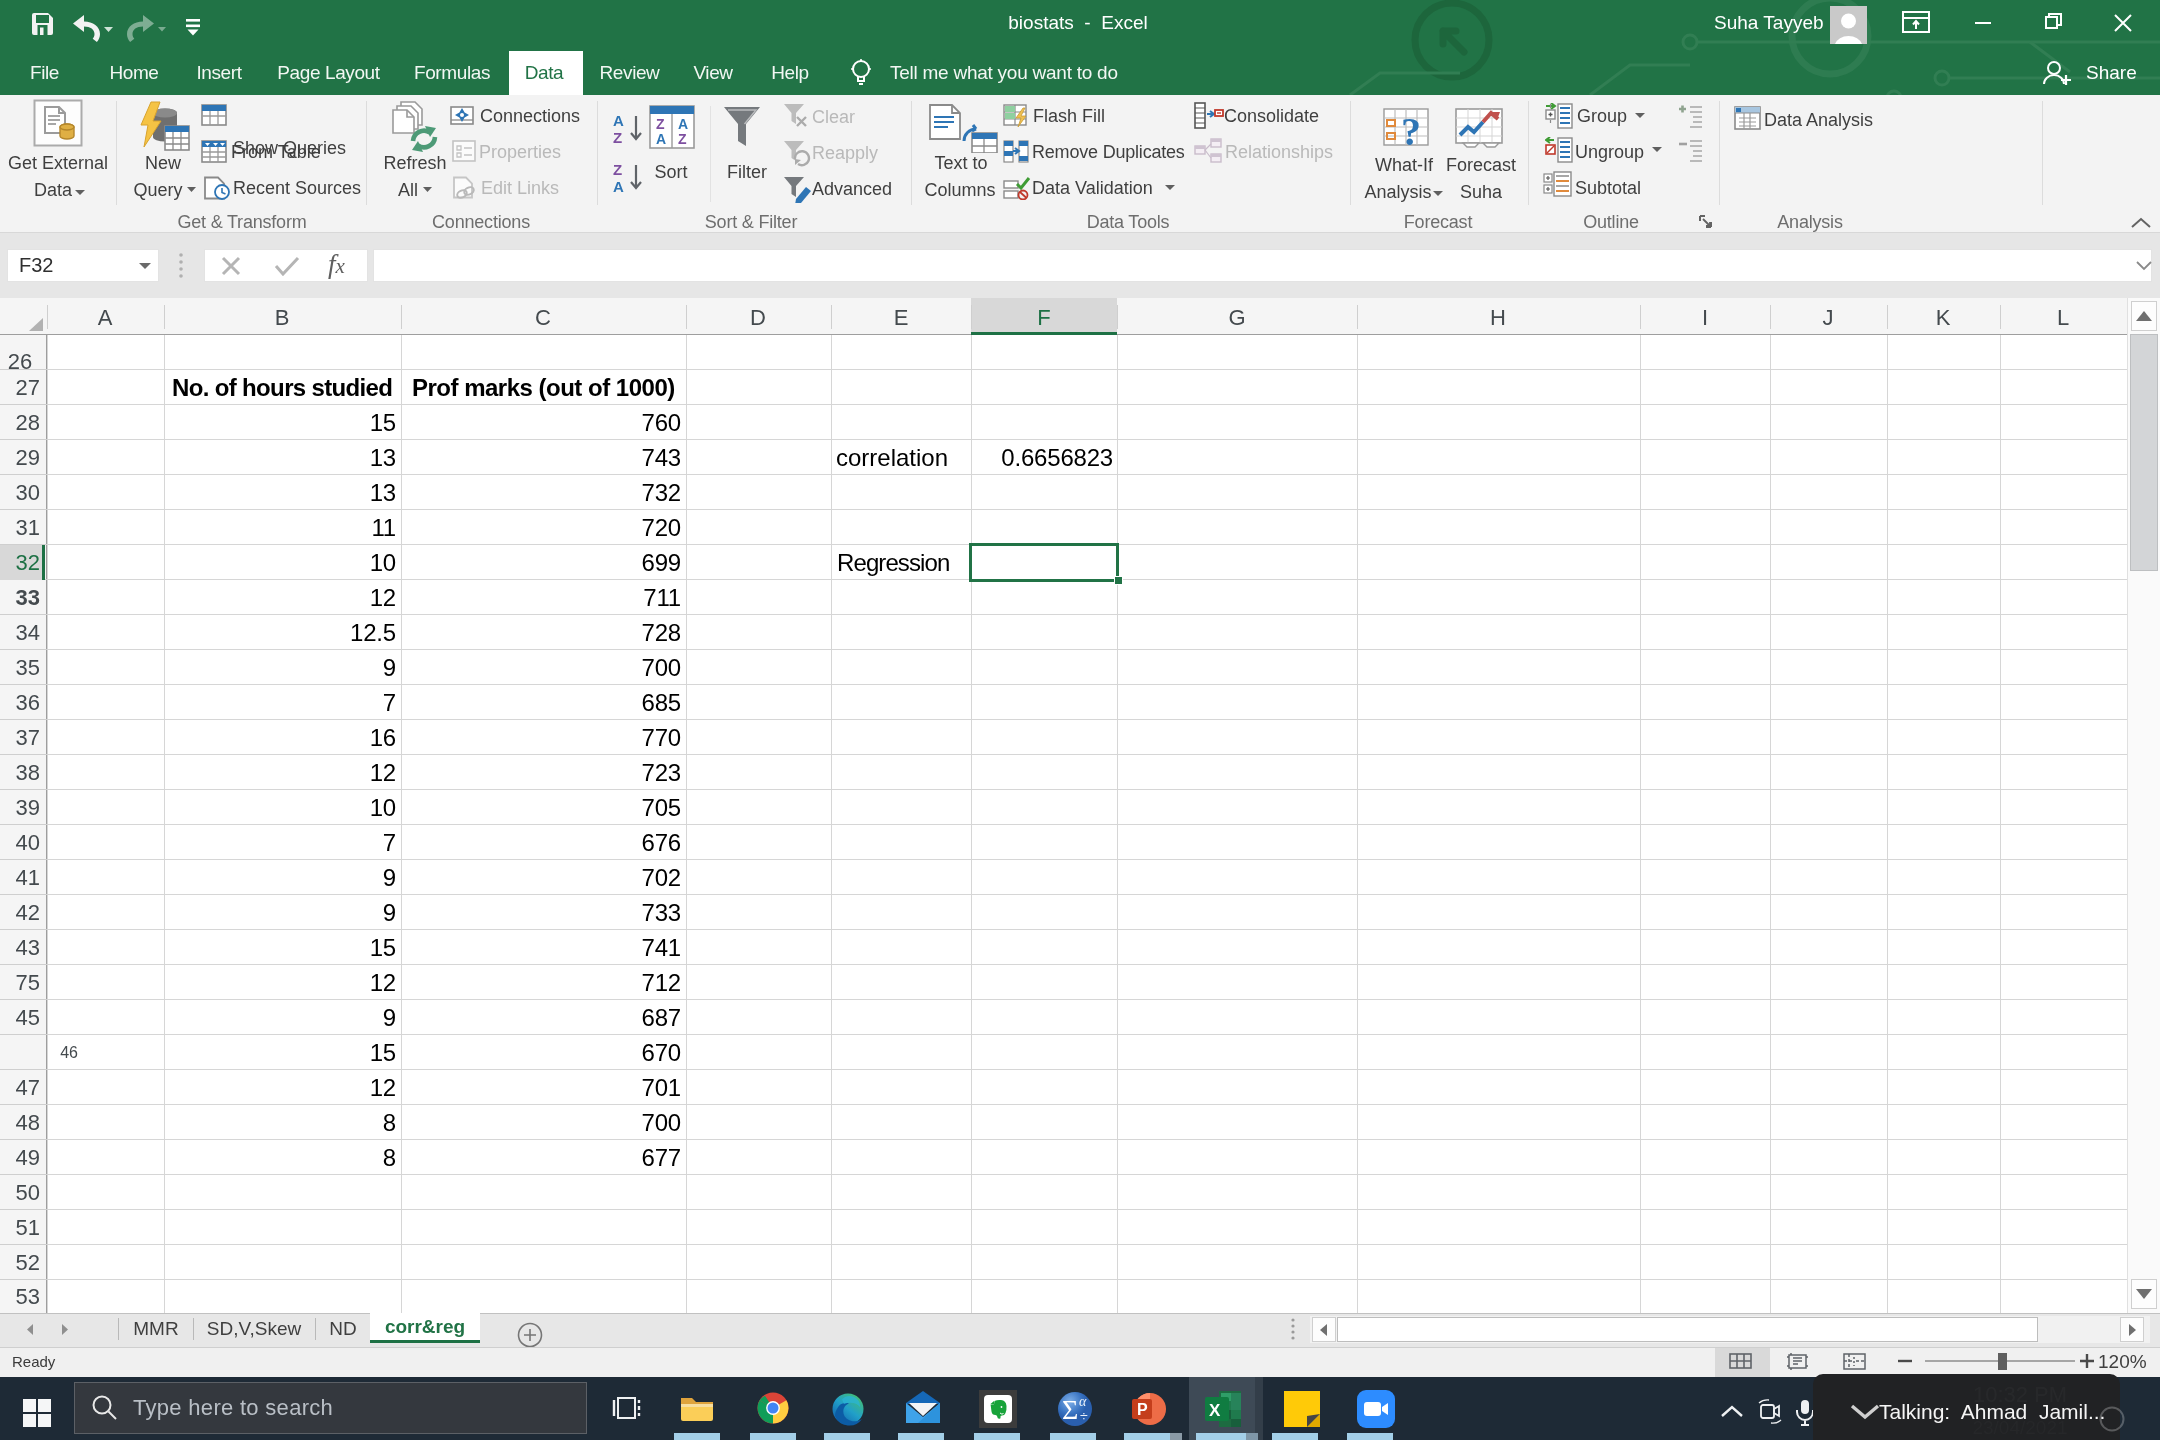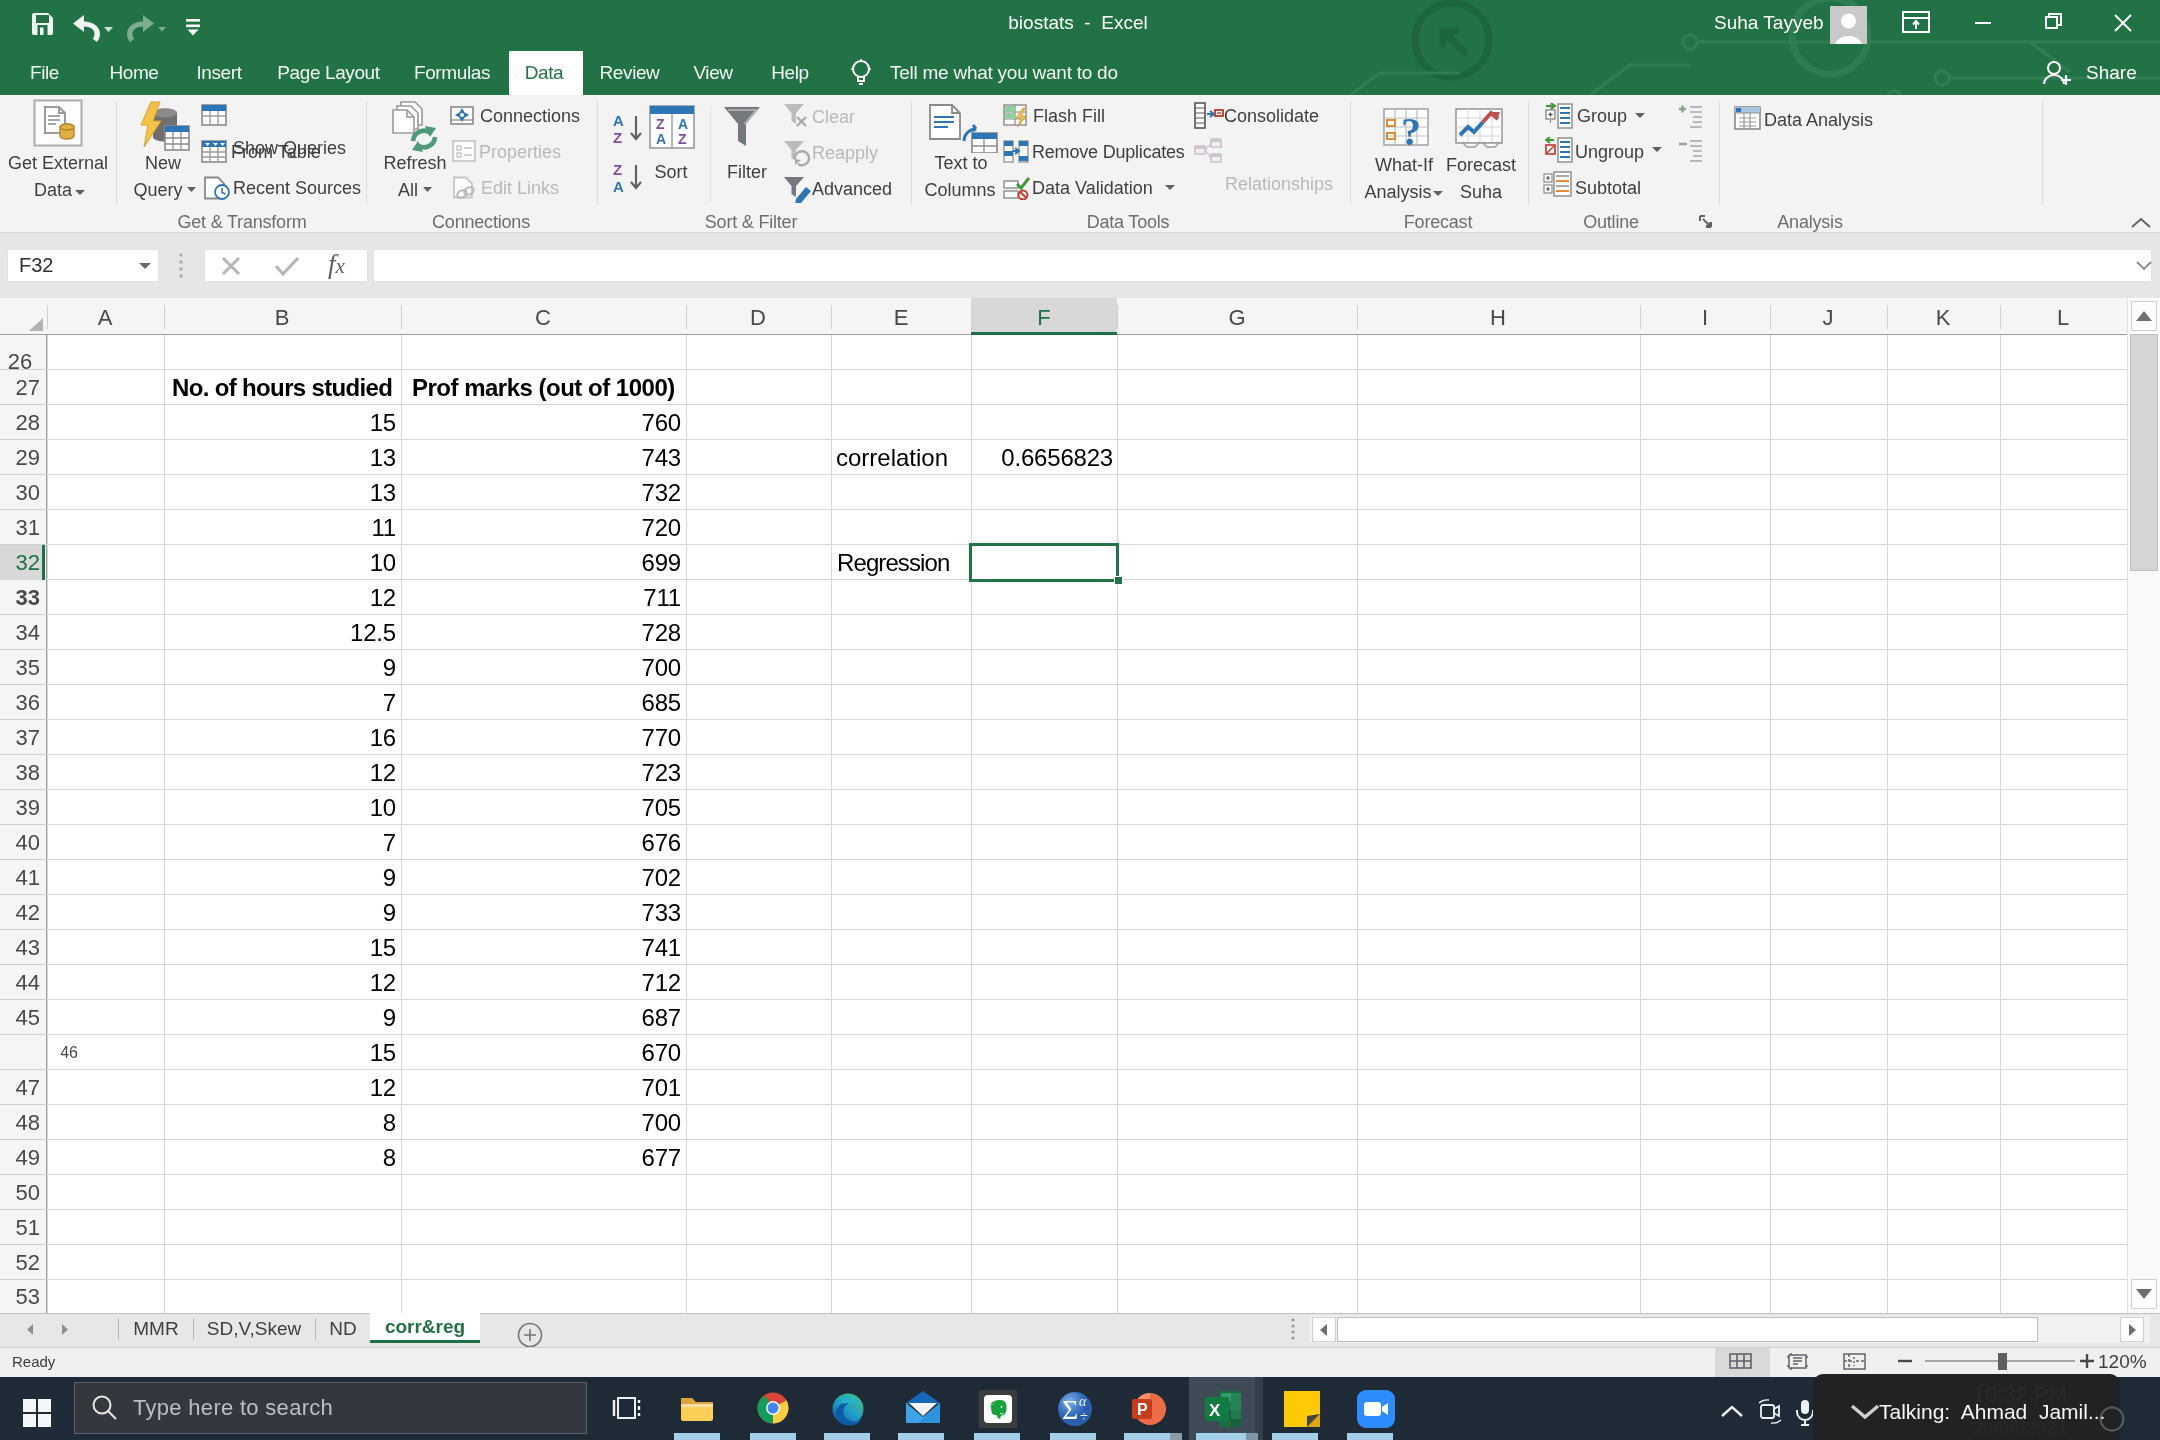--- a/index.html
+++ b/index.html
@@ -311,21 +311,21 @@
       <rect x="17" y="1" width="10" height="8"></rect>
       <rect x="17" y="16" width="10" height="8"></rect>
 </g>
 <g fill="#cfc3d1">
       <rect x="1" y="8" width="10" height="3"></rect>
       <rect x="17" y="1" width="10" height="3"></rect>
       <rect x="17" y="16" width="10" height="3"></rect>
     </g>
 <path d="M11 12 l6 -6 M11 12 l6 8" stroke="#c9bccb" stroke-width="1.2" fill="none"></path>
   </svg>
-<div style="position:absolute;left:1225px;top:142px;width:150px;height:20px;font-size:18px;color:#b9b9b9;text-align:left;font-weight:normal;letter-spacing:0;line-height:20px;white-space:nowrap;margin-top:32px;">Relationships</div>
+<div style="position:absolute;left:1225px;top:142px;width:150px;height:20px;font-size:18px;color:#b9b9b9;text-align:left;font-weight:normal;letter-spacing:0;line-height:20px;white-space:nowrap;">Relationships</div>
 <svg style="position:absolute;left:1383px;top:105px" width="50" height="50" viewBox="0 0 50 50">
 <rect x="1" y="4" width="44" height="36" fill="#fff" stroke="#9a9a9a" stroke-width="1.4"></rect>
 <path d="M1 13 h44 M1 22 h44 M1 31 h44 M12 4 v36 M23 4 v36 M34 4 v36" stroke="#bdbdbd" stroke-width="1.2"></path>
 <rect x="4" y="15" width="8" height="6" fill="none" stroke="#e08a3c" stroke-width="2"></rect>
 <rect x="4" y="28" width="8" height="6" fill="none" stroke="#e08a3c" stroke-width="2"></rect>
 <text x="18" y="40" font-family="Liberation Serif" font-size="40" font-weight="bold" fill="#2e75b5">?</text>
   </svg>
 <div style="position:absolute;left:1204px;top:155px;width:400px;height:20px;font-size:18px;color:#3f3f3f;text-align:center;font-weight:normal;letter-spacing:0;line-height:20px;white-space:nowrap;">What-If</div>
 <div style="position:absolute;left:1198px;top:182px;width:400px;height:20px;font-size:18px;color:#3f3f3f;text-align:center;font-weight:normal;letter-spacing:0;line-height:20px;white-space:nowrap;">Analysis</div>
 <svg style="position:absolute;left:1432px;top:190px" width="12" height="8" viewBox="0 0 12 8">
@@ -534,21 +534,21 @@
 <div style="position:absolute;left:0px;top:615px;width:40px;height:35px;font-size:22px;color:#444a4e;text-align:right;font-weight:normal;letter-spacing:0;line-height:35px;white-space:nowrap;">34</div>
 <div style="position:absolute;left:0px;top:650px;width:40px;height:35px;font-size:22px;color:#444a4e;text-align:right;font-weight:normal;letter-spacing:0;line-height:35px;white-space:nowrap;">35</div>
 <div style="position:absolute;left:0px;top:685px;width:40px;height:35px;font-size:22px;color:#444a4e;text-align:right;font-weight:normal;letter-spacing:0;line-height:35px;white-space:nowrap;">36</div>
 <div style="position:absolute;left:0px;top:720px;width:40px;height:35px;font-size:22px;color:#444a4e;text-align:right;font-weight:normal;letter-spacing:0;line-height:35px;white-space:nowrap;">37</div>
 <div style="position:absolute;left:0px;top:755px;width:40px;height:35px;font-size:22px;color:#444a4e;text-align:right;font-weight:normal;letter-spacing:0;line-height:35px;white-space:nowrap;">38</div>
 <div style="position:absolute;left:0px;top:790px;width:40px;height:35px;font-size:22px;color:#444a4e;text-align:right;font-weight:normal;letter-spacing:0;line-height:35px;white-space:nowrap;">39</div>
 <div style="position:absolute;left:0px;top:825px;width:40px;height:35px;font-size:22px;color:#444a4e;text-align:right;font-weight:normal;letter-spacing:0;line-height:35px;white-space:nowrap;">40</div>
 <div style="position:absolute;left:0px;top:860px;width:40px;height:35px;font-size:22px;color:#444a4e;text-align:right;font-weight:normal;letter-spacing:0;line-height:35px;white-space:nowrap;">41</div>
 <div style="position:absolute;left:0px;top:895px;width:40px;height:35px;font-size:22px;color:#444a4e;text-align:right;font-weight:normal;letter-spacing:0;line-height:35px;white-space:nowrap;">42</div>
 <div style="position:absolute;left:0px;top:930px;width:40px;height:35px;font-size:22px;color:#444a4e;text-align:right;font-weight:normal;letter-spacing:0;line-height:35px;white-space:nowrap;">43</div>
-<div style="position:absolute;left:0px;top:965px;width:40px;height:35px;font-size:22px;color:#444a4e;text-align:right;font-weight:normal;letter-spacing:0;line-height:35px;white-space:nowrap;">44</div>
+<div style="position:absolute;left:0px;top:965px;width:40px;height:35px;font-size:22px;color:#444a4e;text-align:right;font-weight:normal;letter-spacing:0;line-height:35px;white-space:nowrap;">75</div>
 <div style="position:absolute;left:0px;top:1000px;width:40px;height:35px;font-size:22px;color:#444a4e;text-align:right;font-weight:normal;letter-spacing:0;line-height:35px;white-space:nowrap;">45</div>
 <div style="position:absolute;left:0px;top:1035px;width:40px;height:35px;font-size:16px;color:#444a4e;text-align:right;font-weight:normal;letter-spacing:0;line-height:35px;white-space:nowrap;margin-left:38px;">46</div>
 <div style="position:absolute;left:0px;top:1070px;width:40px;height:35px;font-size:22px;color:#444a4e;text-align:right;font-weight:normal;letter-spacing:0;line-height:35px;white-space:nowrap;">47</div>
 <div style="position:absolute;left:0px;top:1105px;width:40px;height:35px;font-size:22px;color:#444a4e;text-align:right;font-weight:normal;letter-spacing:0;line-height:35px;white-space:nowrap;">48</div>
 <div style="position:absolute;left:0px;top:1140px;width:40px;height:35px;font-size:22px;color:#444a4e;text-align:right;font-weight:normal;letter-spacing:0;line-height:35px;white-space:nowrap;">49</div>
 <div style="position:absolute;left:0px;top:1175px;width:40px;height:35px;font-size:22px;color:#444a4e;text-align:right;font-weight:normal;letter-spacing:0;line-height:35px;white-space:nowrap;">50</div>
 <div style="position:absolute;left:0px;top:1210px;width:40px;height:35px;font-size:22px;color:#444a4e;text-align:right;font-weight:normal;letter-spacing:0;line-height:35px;white-space:nowrap;">51</div>
 <div style="position:absolute;left:0px;top:1245px;width:40px;height:35px;font-size:22px;color:#444a4e;text-align:right;font-weight:normal;letter-spacing:0;line-height:35px;white-space:nowrap;">52</div>
 <div style="position:absolute;left:0px;top:1280px;width:40px;height:33px;font-size:22px;color:#444a4e;text-align:right;font-weight:normal;letter-spacing:0;line-height:33px;white-space:nowrap;">53</div>
 <div style="position:absolute;left:172px;top:370px;width:225px;height:35px;font-size:24px;color:#000000;text-align:left;font-weight:bold;letter-spacing:-0.65px;line-height:35px;white-space:nowrap;">No. of hours studied</div>

